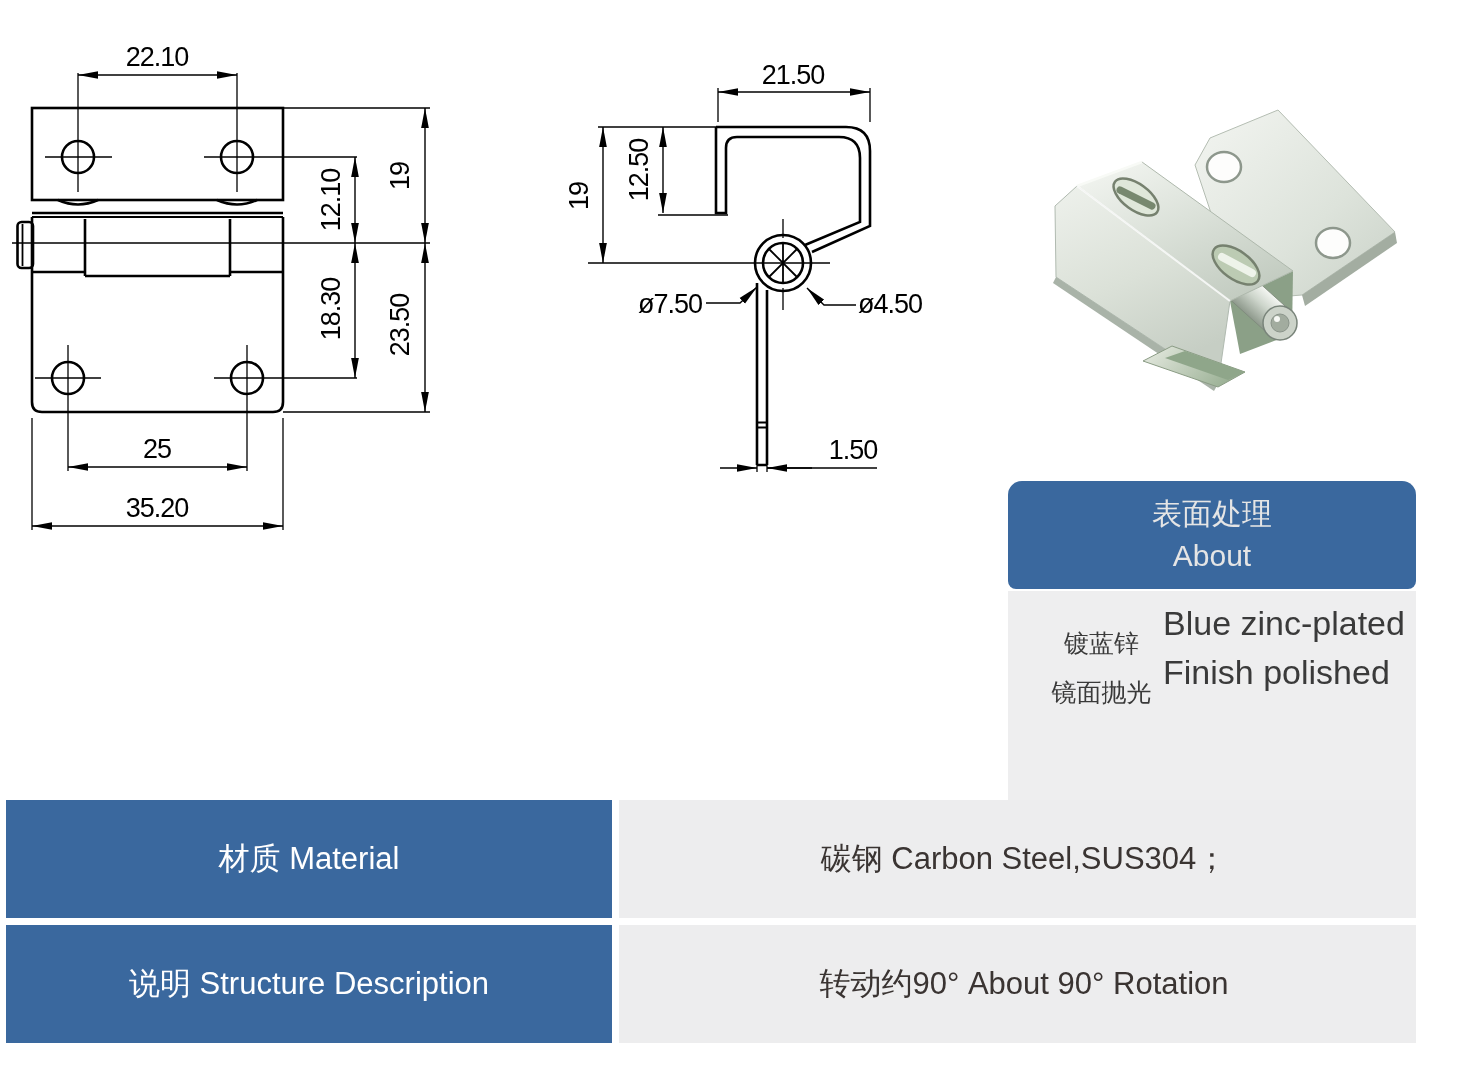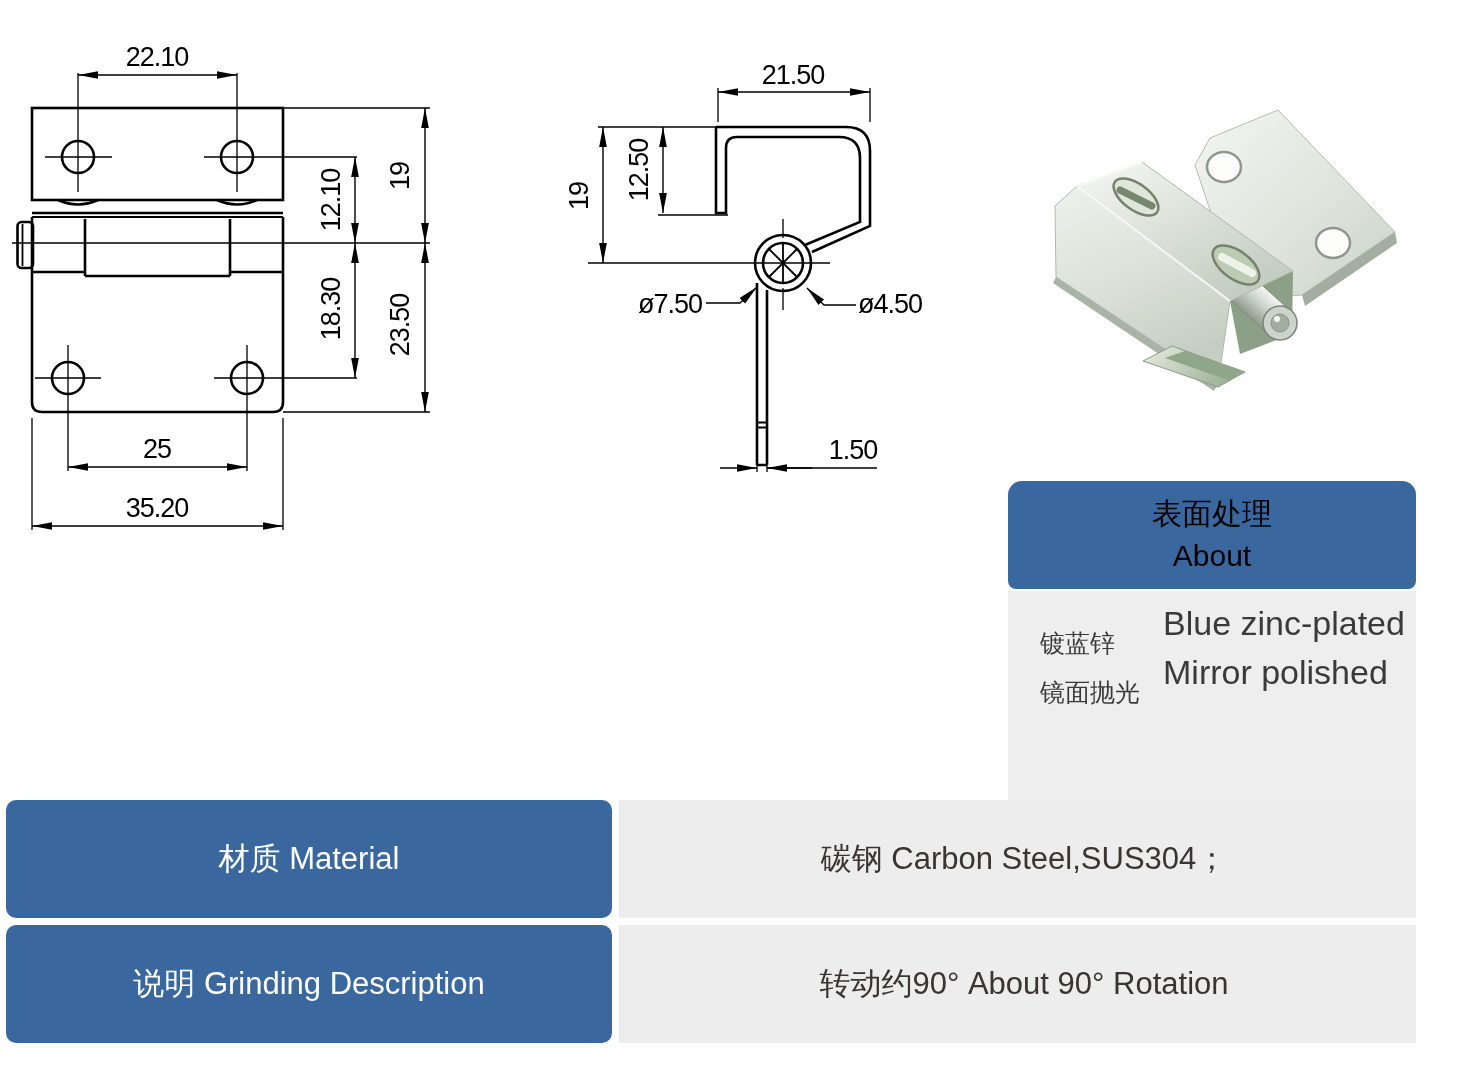--- a/index.html
+++ b/index.html
@@ -1,36 +1,36 @@
 <!DOCTYPE html>
 <html style="--accent: #3a689e;"><head>
 <meta charset="utf-8">
 <style>
   html,body{margin:0;padding:0;background:#ffffff;}
   body{font-family:"Liberation Sans","DejaVu Sans",sans-serif;}
-  #canvas{position:relative;width:1475px;height:1085px;background:#fff;overflow:hidden;}
+  #canvas{position:relative;width:1475px;height:1085px;background:#fff;overflow:hidden;text-align:center;}
 
   svg text{font-family:"Liberation Sans","DejaVu Sans",sans-serif;fill:#000;}
   .dimtxt{font-size:27px;letter-spacing:-1px;}
 
   
   .finish-table{position:absolute;left:1008px;top:481px;width:408px;}
   .finish-header{background:var(--accent);border-radius:14px 14px 8px 8px;height:108px;
     display:flex;flex-direction:column;justify-content:center;align-items:center;
-    color:#000000;font-size:30px;line-height:42px;margin-bottom:2px;}
+    color:#e5e5e5;font-size:30px;line-height:42px;margin-bottom:2px;}
   .finish-body{background:#eeeeef;height:204px;padding-top:8px;}
   .finish-row{display:flex;align-items:center;height:49px;padding-left:32px;color:#3a3a3a;}
   .finish-row .zh{width:123px;font-size:25px;flex:none;margin-top:40px;}
   .finish-row .en{font-size:34px;}
 
   
   .spec-table{position:absolute;left:6px;top:800px;width:1410px;}
   .spec-row{display:flex;height:118px;margin-bottom:7px;}
   .spec-label{width:606px;flex:none;background:var(--accent);color:#ffffff;
-    display:flex;align-items:center;justify-content:center;font-size:31px;border-radius:10px;}
+    display:flex;align-items:center;justify-content:center;font-size:31px;}
   .spec-value{flex:1;margin-left:7px;background:#ededee;color:#3a3432;
     display:flex;align-items:center;justify-content:center;font-size:31px;padding-left:13px;}
 </style>
 </head>
 <body>
 
 <div id="canvas">
 
   <svg width="1000" height="560" viewBox="0 0 1000 560" style="position:absolute;left:0;top:0;">
     <defs>
@@ -218,29 +218,29 @@
       <div>表面处理</div>
       <div>About</div>
     </div>
     <div class="finish-body">
       <div class="finish-row">
         <span class="zh">镀蓝锌</span>
         <span class="en">Blue zinc-plated</span>
       </div>
       <div class="finish-row">
         <span class="zh">镜面抛光</span>
-        <span class="en">Mirror polished</span>
+        <span class="en">Finish polished</span>
       </div>
     </div>
   </div>
 
   <div class="spec-table">
     <div class="spec-row">
       <div class="spec-label">材质 Material</div>
       <div class="spec-value">碳钢   Carbon Steel,SUS304；</div>
     </div>
     <div class="spec-row">
-      <div class="spec-label">说明 Grinding Description</div>
+      <div class="spec-label">说明 Structure Description</div>
       <div class="spec-value">转动约90°   About 90° Rotation</div>
     </div>
   </div>
 
 </div>
 
 </body></html>

